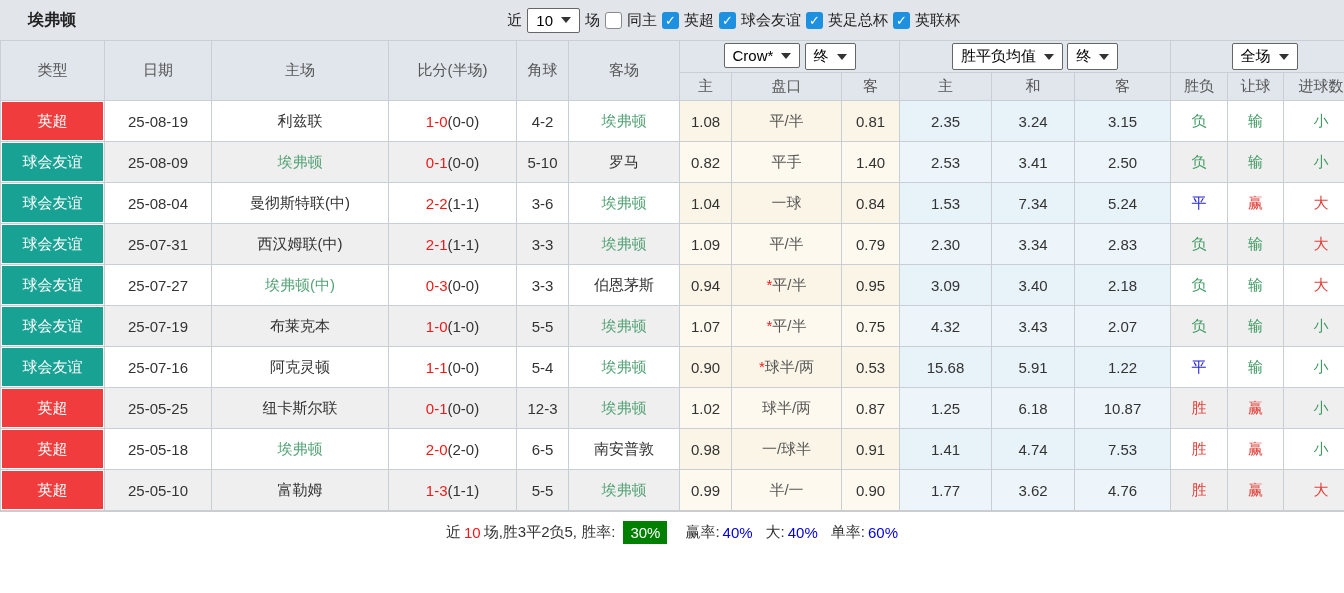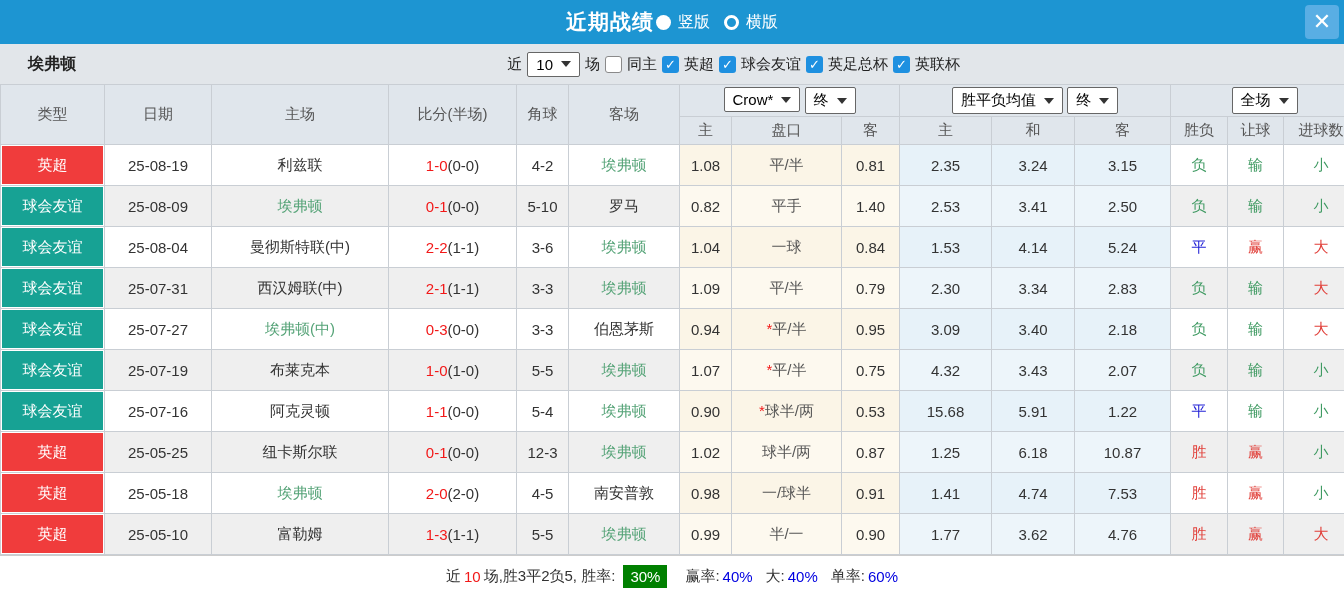--- a/index.html
+++ b/index.html
@@ -62,34 +62,20 @@
   .footer .red { color:#f21818; }
   .footer .blue { color:#0000e0; }
   .footer .rate-badge { background:#008000; color:#fff; padding:3px 7px; margin:0 5px; }
   .footer .grp { margin-left:10px; }
 </style>
 </head>
 <body>
 
 <div class="window">
 
-  <div class="titlebar">
-    <span class="title">近期战绩</span>
-    <span class="radio-opt first">
-      <span class="radio on"></span>
-      <span>竖版</span>
-    </span>
-    <span class="radio-opt">
-      <span class="radio off"></span>
-      <span>横版</span>
-    </span>
-    <div class="close-btn">
-      <span>✕</span>
-    </div>
-  </div>
 
   <div class="filterbar">
     <span class="team">埃弗顿</span>
     <div class="controls">
       <span>近</span>
       <span class="sel">
         <span>10</span>
           <span class="car"></span>
       </span>
       <span>场</span>
@@ -216,21 +202,21 @@
           </td>
       <td class="plain">25-08-04</td>
       <td class="plain">曼彻斯特联(中)</td>
       <td class="plain"><span class="ft">2-2</span><span class="ht">(1-1)</span></td>
       <td class="plain">3-6</td>
       <td class="plain team-hl">埃弗顿</td>
       <td class="ah">1.04</td>
       <td class="ah"><span class="star"></span><span class="line-txt">一球</span></td>
       <td class="ah">0.84</td>
       <td class="eu">1.53</td>
-      <td class="eu">4.14</td>
+      <td class="eu">7.34</td>
       <td class="eu">5.24</td>
       <td class="plain c-blue">平</td>
       <td class="plain c-red">赢</td>
       <td class="plain c-red">大</td>
     </tr>
         <tr>
       <td class="type-cell">
             <div class="badge t-fri">球会友谊</div>
           </td>
       <td class="plain">25-07-31</td>
@@ -324,21 +310,21 @@
       <td class="plain c-red">赢</td>
       <td class="plain c-green">小</td>
     </tr>
         <tr>
       <td class="type-cell">
             <div class="badge t-epl">英超</div>
           </td>
       <td class="plain">25-05-18</td>
       <td class="plain team-hl">埃弗顿</td>
       <td class="plain"><span class="ft">2-0</span><span class="ht">(2-0)</span></td>
-      <td class="plain">4-5</td>
+      <td class="plain">6-5</td>
       <td class="plain">南安普敦</td>
       <td class="ah">0.98</td>
       <td class="ah"><span class="star"></span><span class="line-txt">一/球半</span></td>
       <td class="ah">0.91</td>
       <td class="eu">1.41</td>
       <td class="eu">4.74</td>
       <td class="eu">7.53</td>
       <td class="plain c-red">胜</td>
       <td class="plain c-red">赢</td>
       <td class="plain c-green">小</td>

